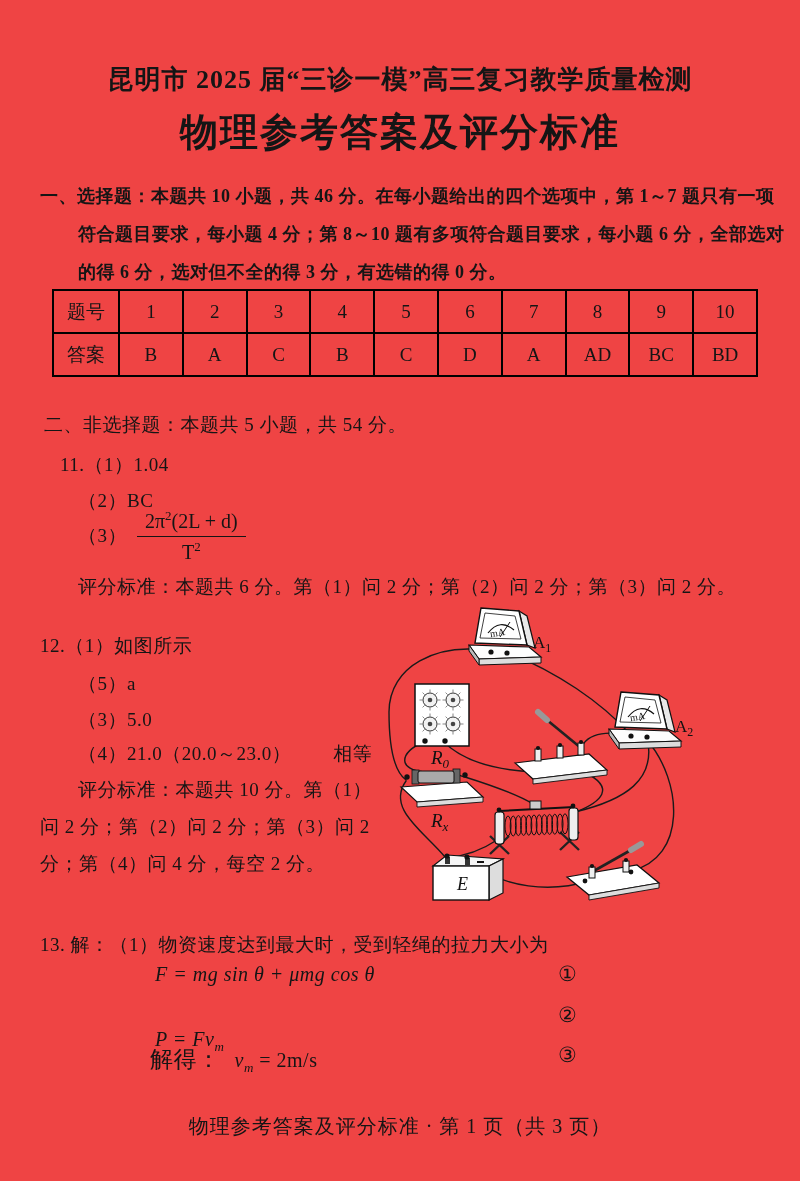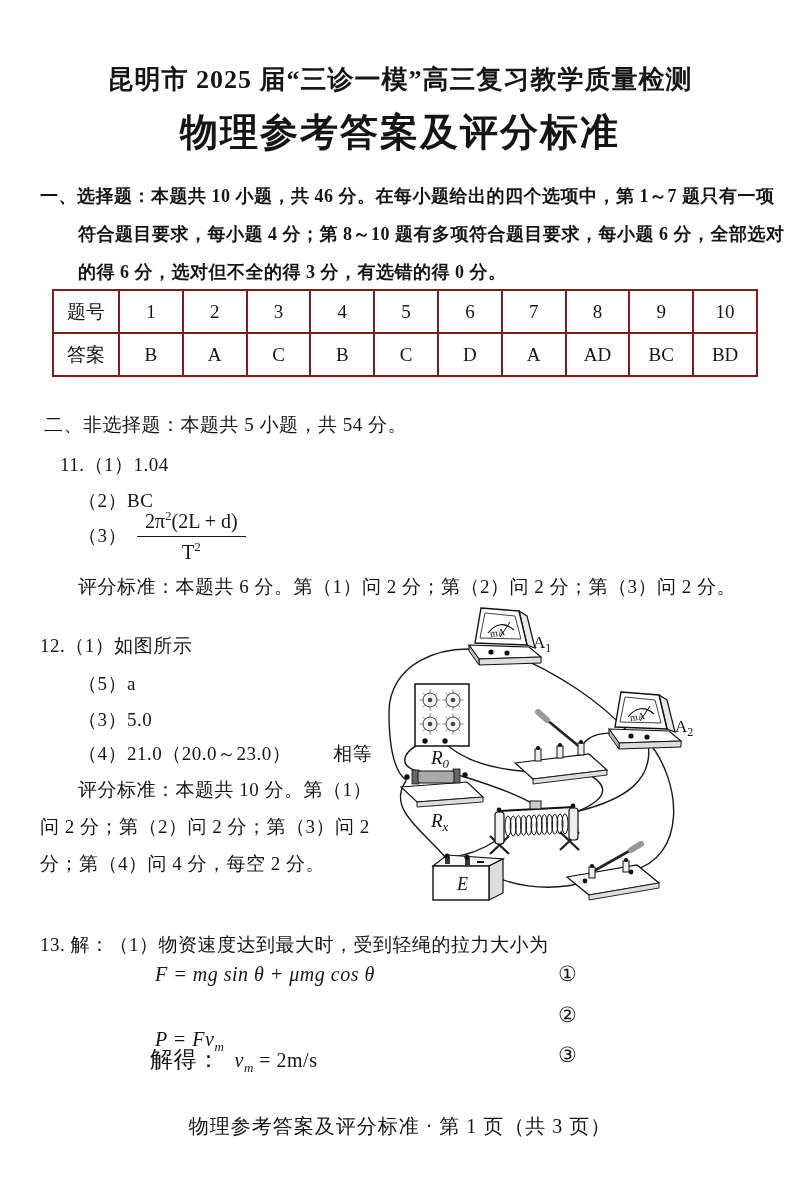--- a/index.html
+++ b/index.html
@@ -1,29 +1,29 @@
 <!DOCTYPE html>
 <html><head>
 <meta charset="utf-8">
 <style>
   html,body { margin:0; padding:0; background:#888; }
   .page {
     position:relative; width:800px; height:1181px; margin:0 auto;
-    background:#ffffff; color:#151515; overflow:hidden;
+    background:#ef4444; color:#151515; overflow:hidden;
     font-family:"Liberation Serif", serif;
   }
   .abs { position:absolute; white-space:nowrap; }
   .title { width:800px; text-align:center; font-size:26px; font-weight:700; letter-spacing:1px; }
   .subtitle { width:800px; text-align:center; font-size:38px; font-weight:700; letter-spacing:2px; }
   .instr { font-size:18px; font-weight:700; letter-spacing:0.5px; }
   .h2 { font-size:19px; font-weight:400; letter-spacing:0.5px; }
   .body-line { font-size:19px; letter-spacing:0.5px; }
   table.answers { border-collapse:collapse; table-layout:fixed; width:706px; }
   table.answers td, table.answers th {
-    border:2px solid #7f1d1d; text-align:center; vertical-align:middle;
+    border:2px solid #000000; text-align:center; vertical-align:middle;
     height:41px; font-size:19px; font-weight:400; padding:0;
   }
   .frac-row { display:flex; align-items:center; gap:10px; }
   .frac { display:inline-block; text-align:center; font-size:20px; }
   .frac .num { display:block; border-bottom:1.6px solid #151515; padding:0 8px 3px 8px; }
   .frac .den { display:block; padding-top:2px; }
   sup.m { font-size:13px; }
   .math { font-style:italic; font-size:20px; letter-spacing:0.5px; }
   .math sub, .vsub { font-size:13px; font-style:italic; }
   .upright { font-style:normal; }

